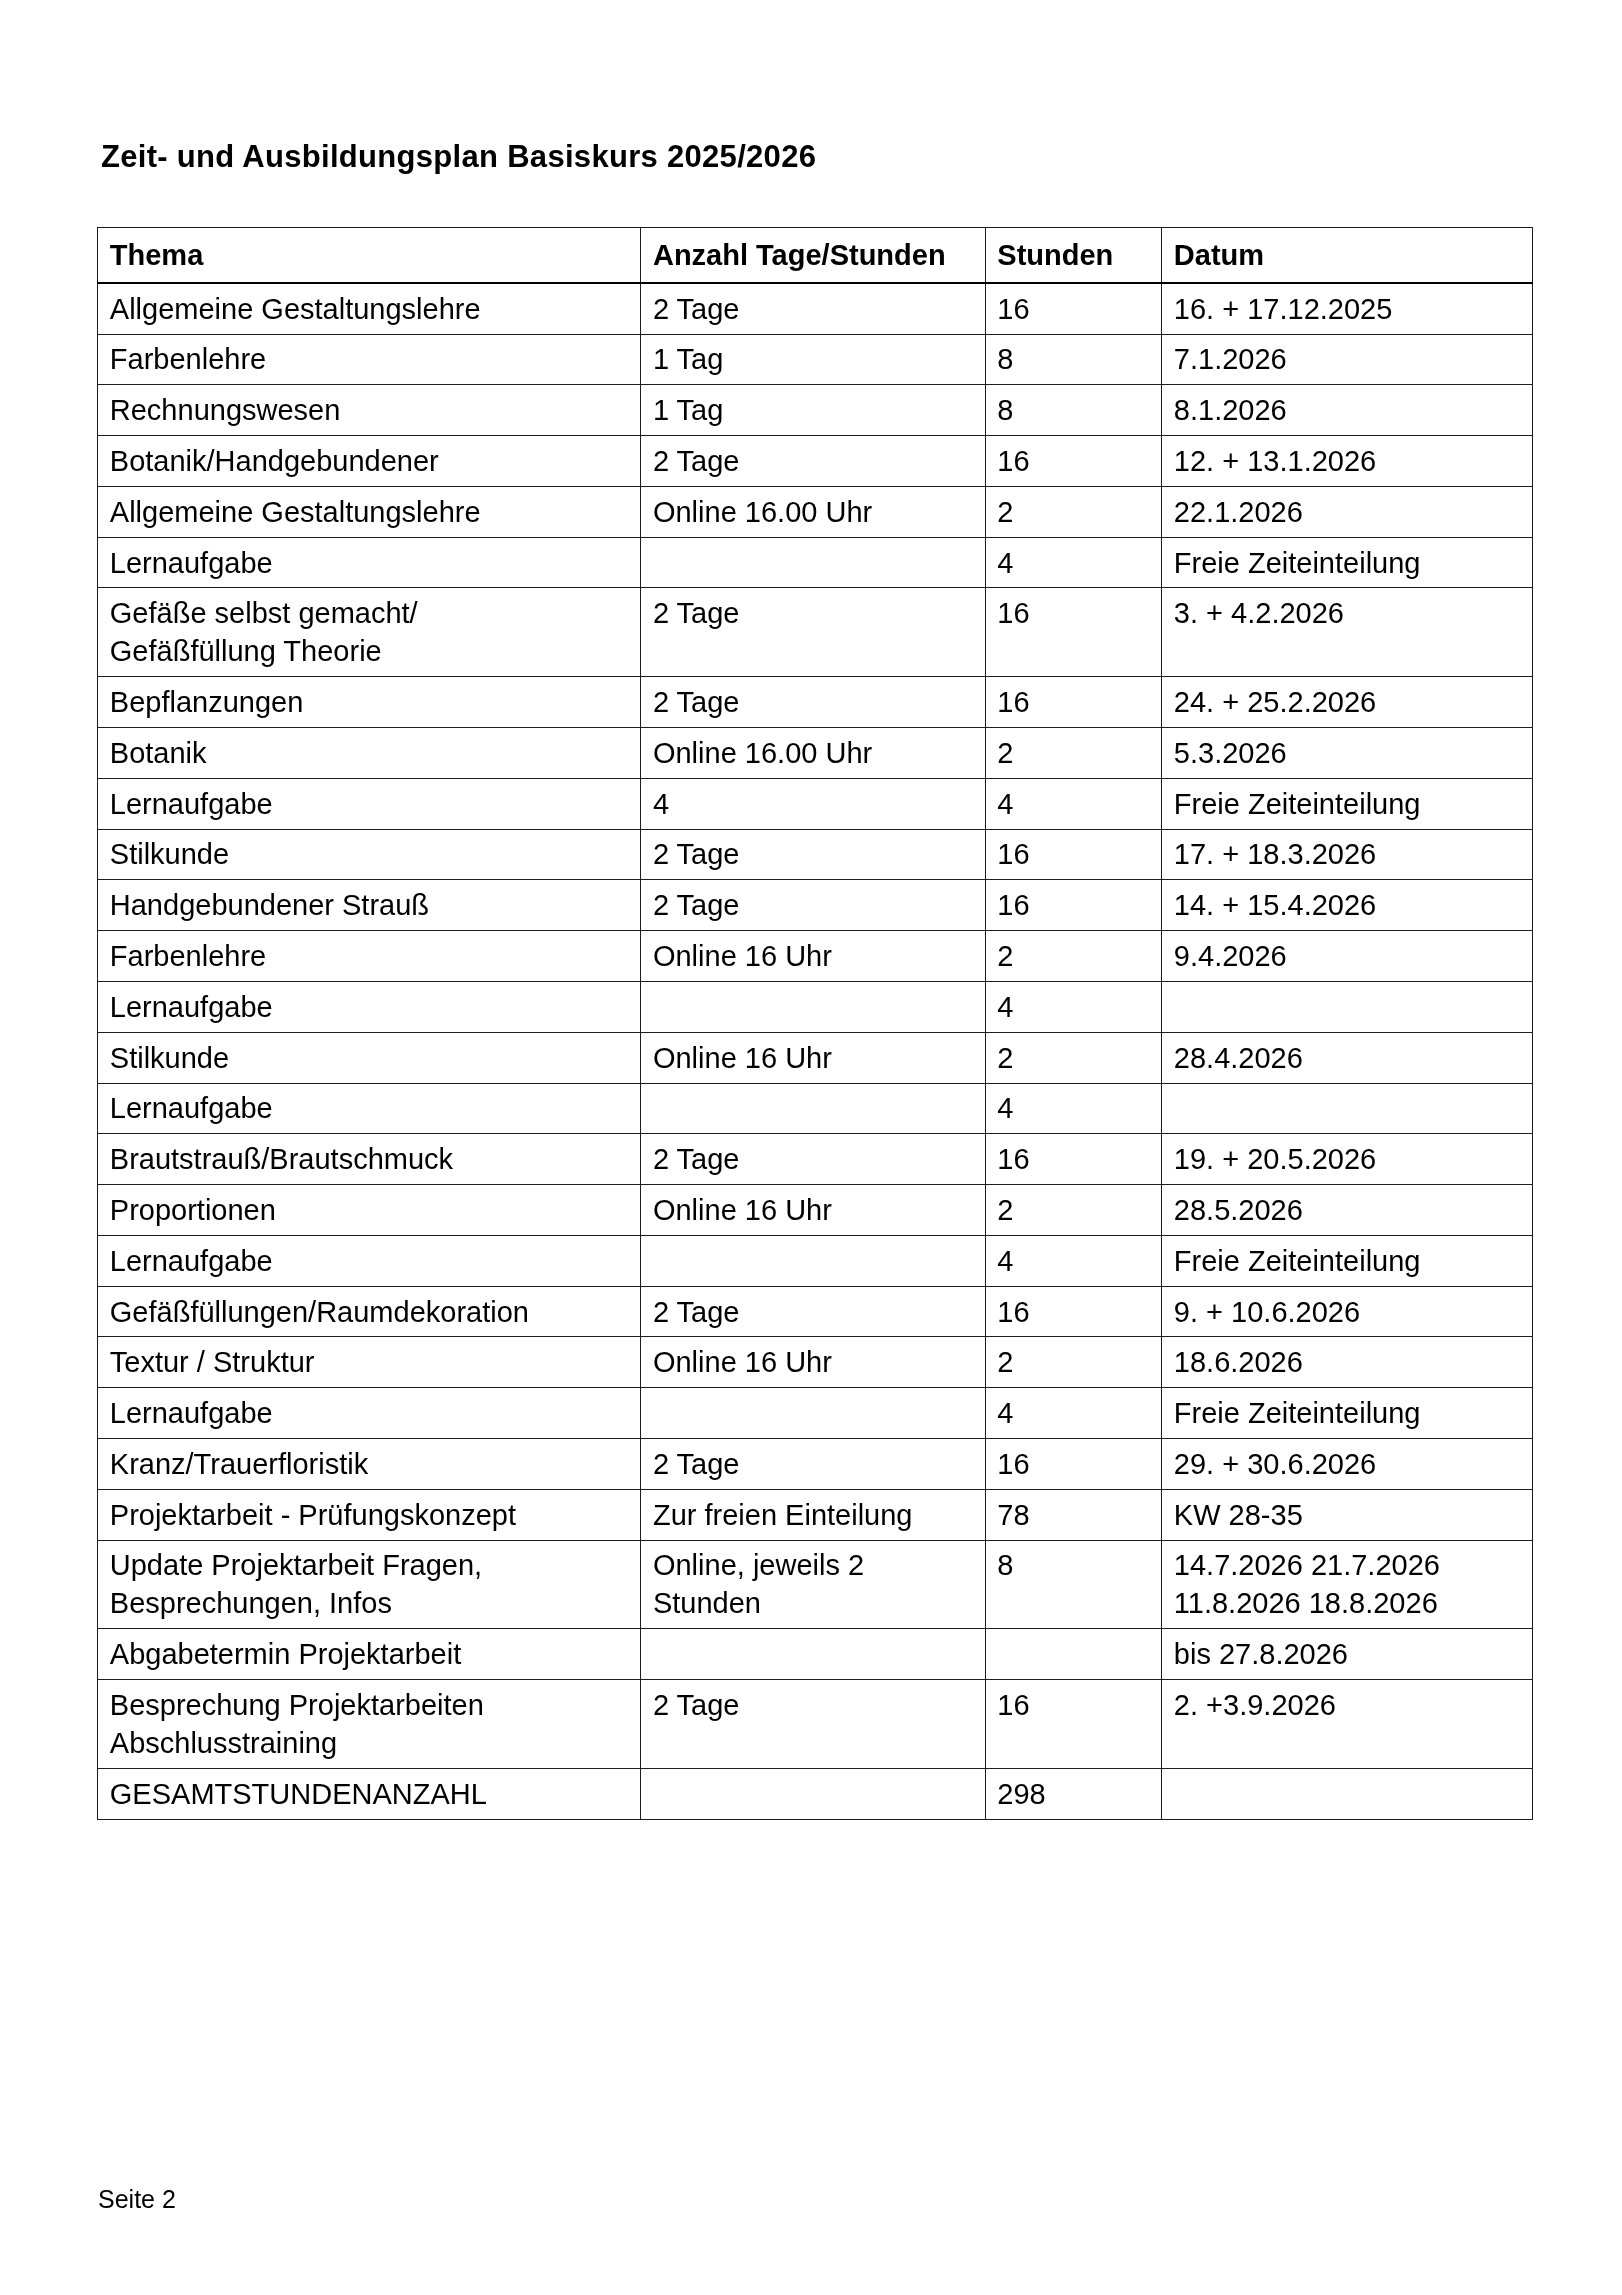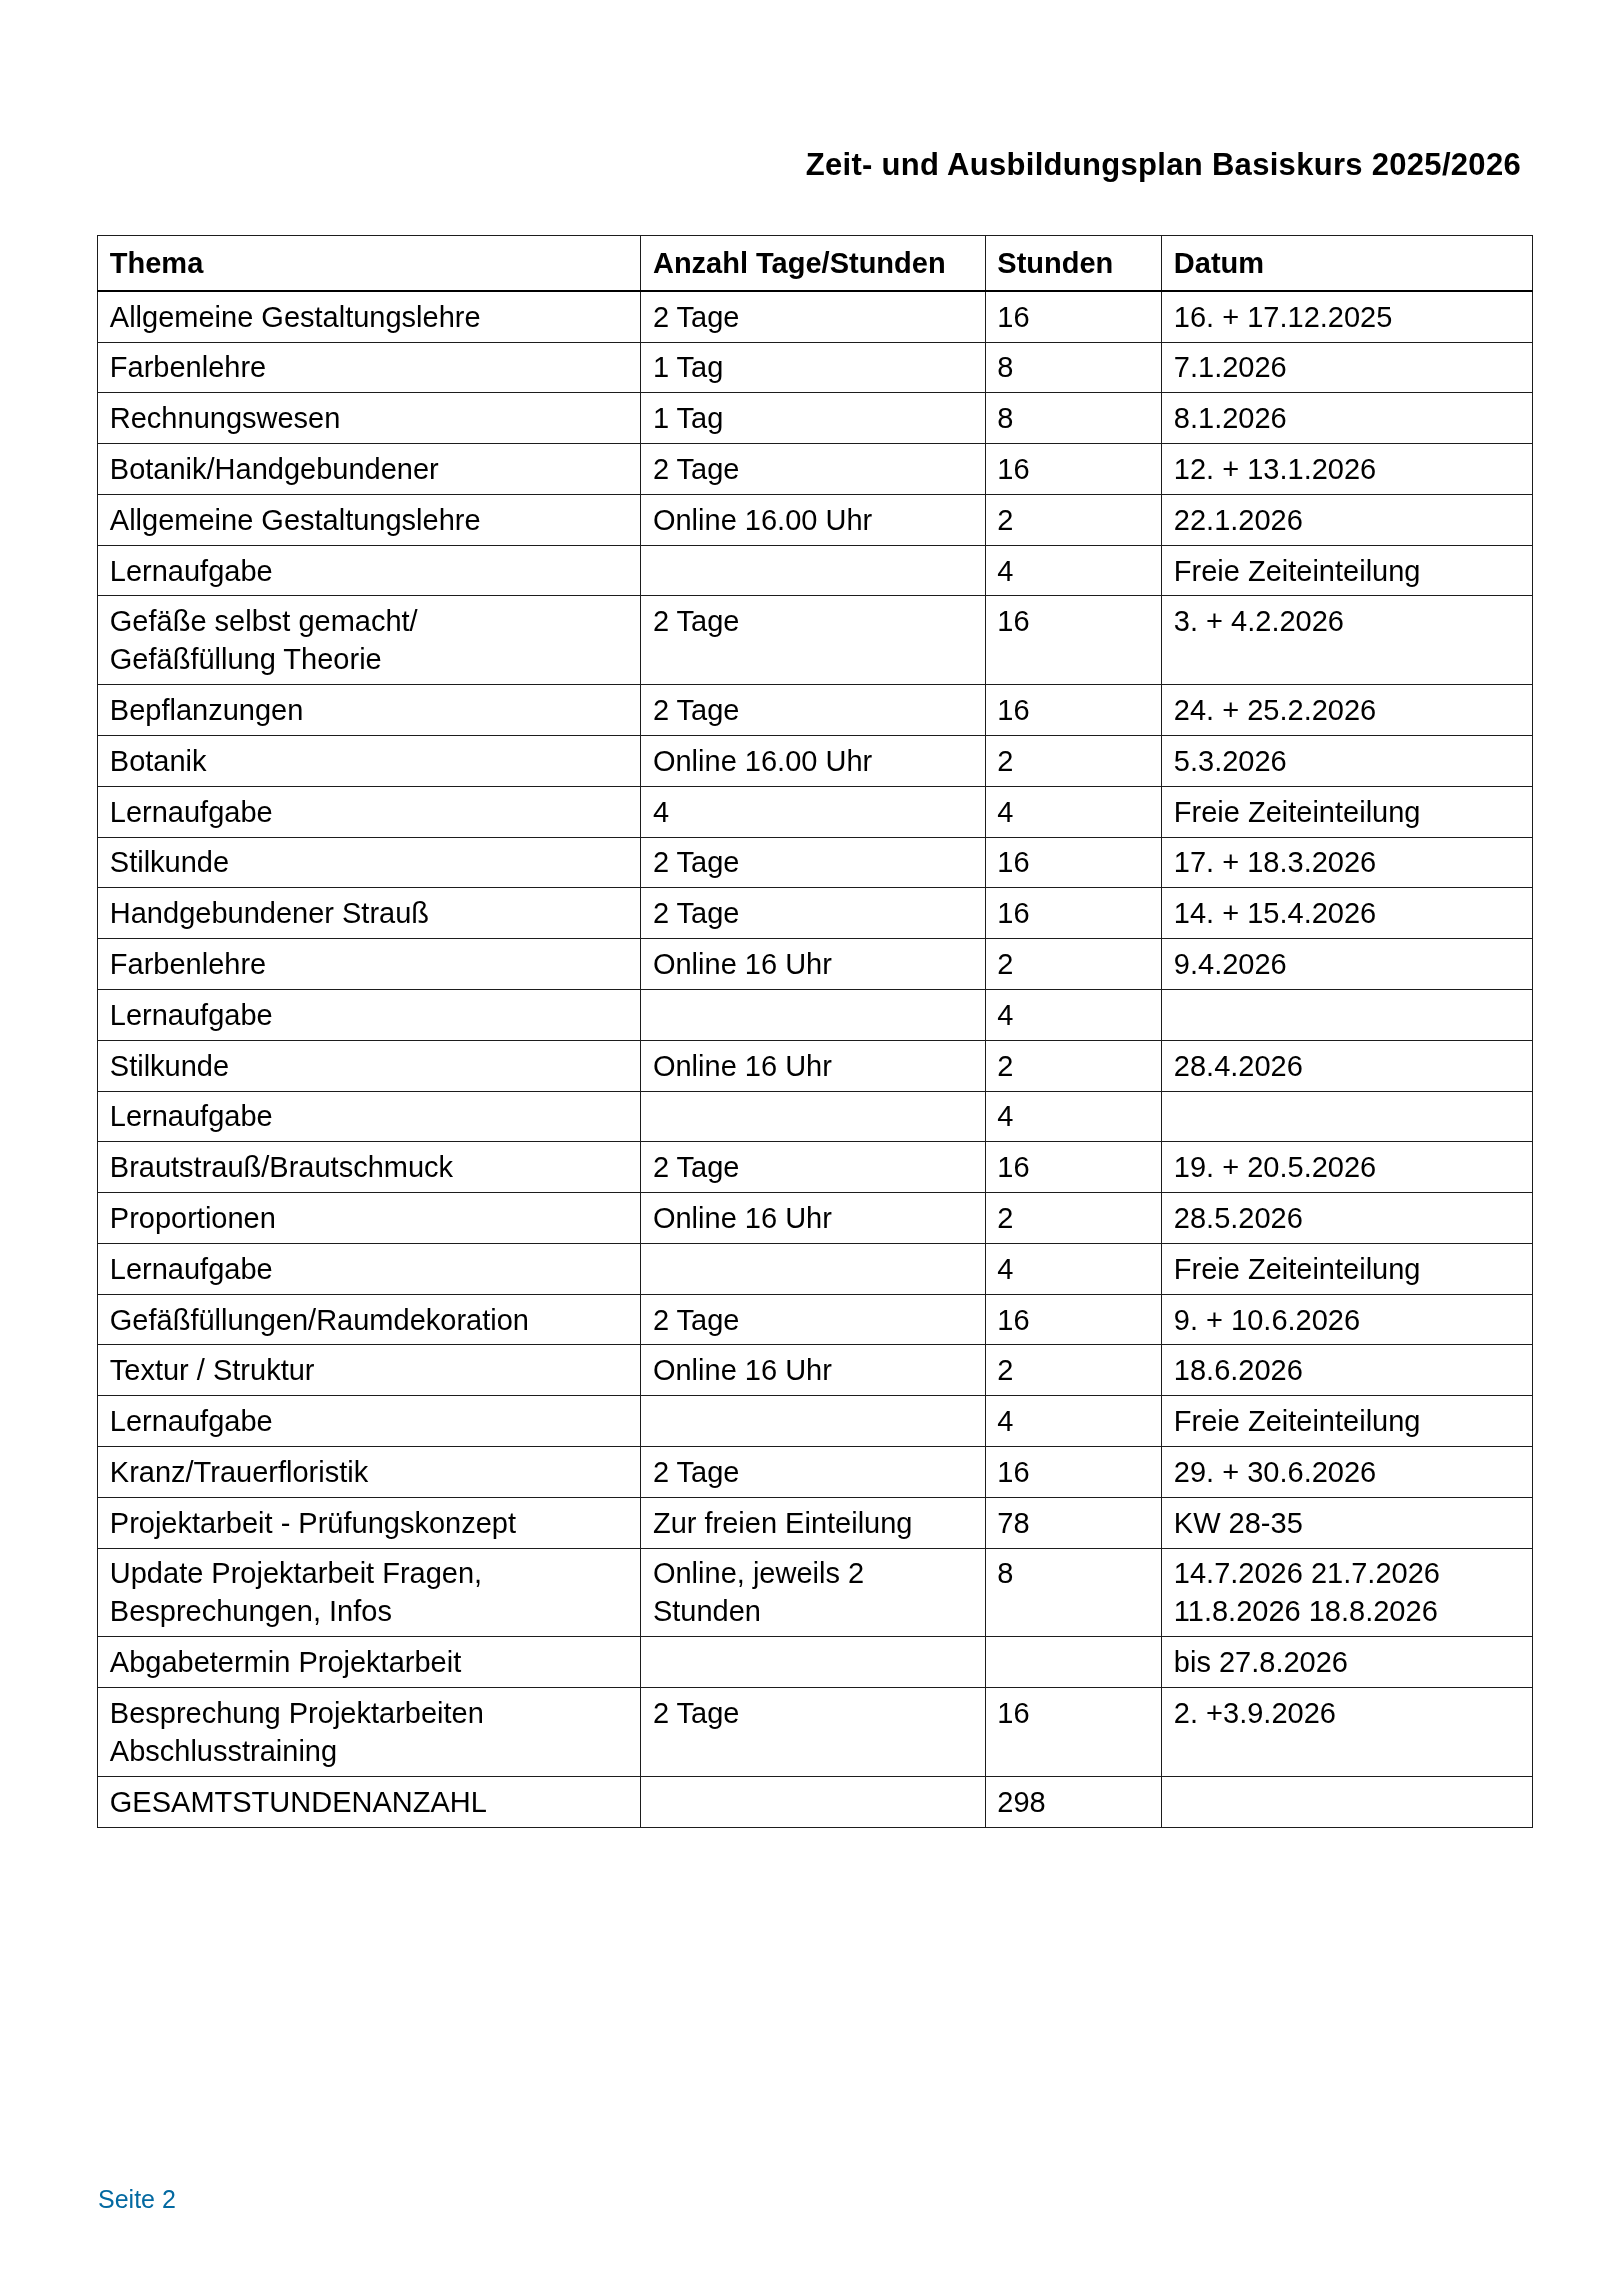--- a/index.html
+++ b/index.html
@@ -15,27 +15,26 @@
     font-family: "Liberation Sans", "DejaVu Sans", sans-serif;
     color: #000000;
   }
   .page {
     position: absolute;
     inset: 0;
     box-sizing: border-box;
     padding: 0 90px 0 97px;
   }
   .doc-title {
-    margin: 12px;
+    margin: 4px;
     padding-top: 137px;
     font-size: 31px;
     line-height: 1.0;
     font-weight: bold;
     letter-spacing: 0.3px;
-    text-align: right;
   }
   table.schedule {
     margin-top: 55px;
     width: 100%;
     border-collapse: collapse;
     table-layout: fixed;
   }
   col.c0 { width: 37.85%; }
   col.c1 { width: 24.0%;  }
   col.c2 { width: 12.3%;  }
@@ -59,21 +58,21 @@
     border-bottom: 2.6px solid #000000;
   }
   table.schedule tr.tall td {
   }
   .page-footer {
     position: absolute;
     left: 98px;
     top: 2184px;
     font-size: 25px;
     line-height: 1.2;
-    color: #0369a1;
+    color: #000000;
   }
 </style>
 </head>
 <body>
 
 <div class="page">
   <h1 class="doc-title">Zeit- und Ausbildungsplan Basiskurs 2025/2026</h1>
 
   <table class="schedule">
     <colgroup>

